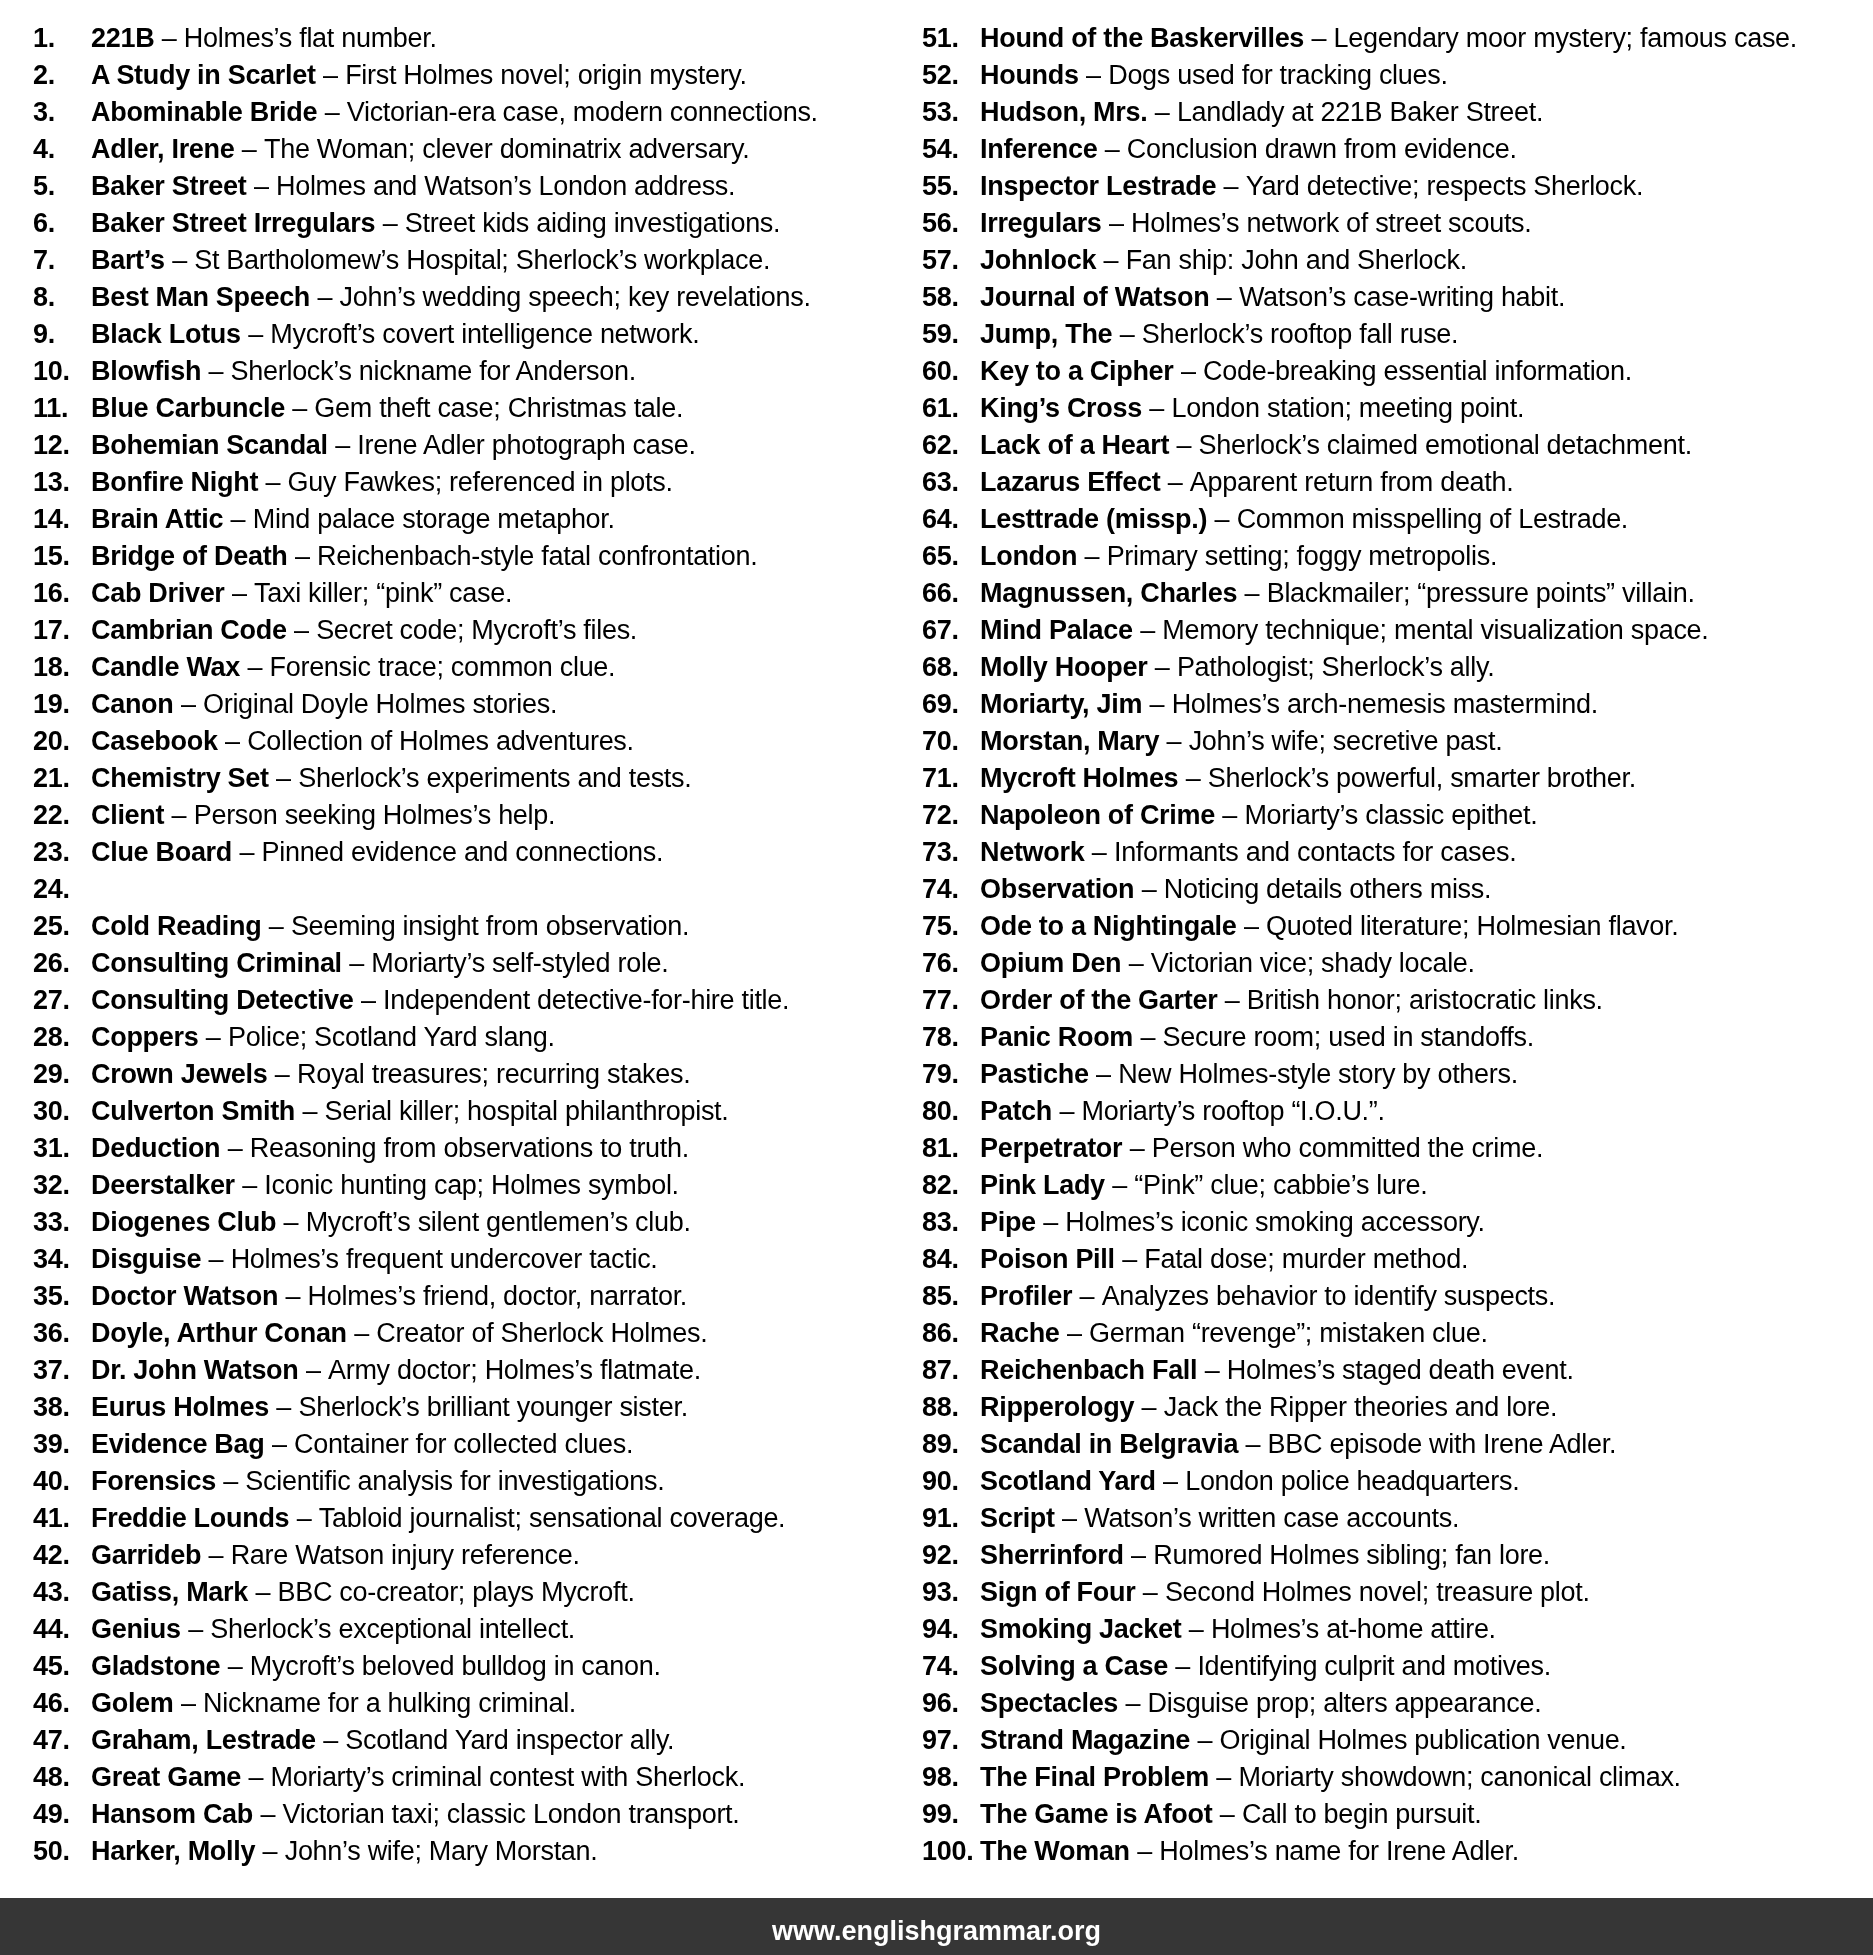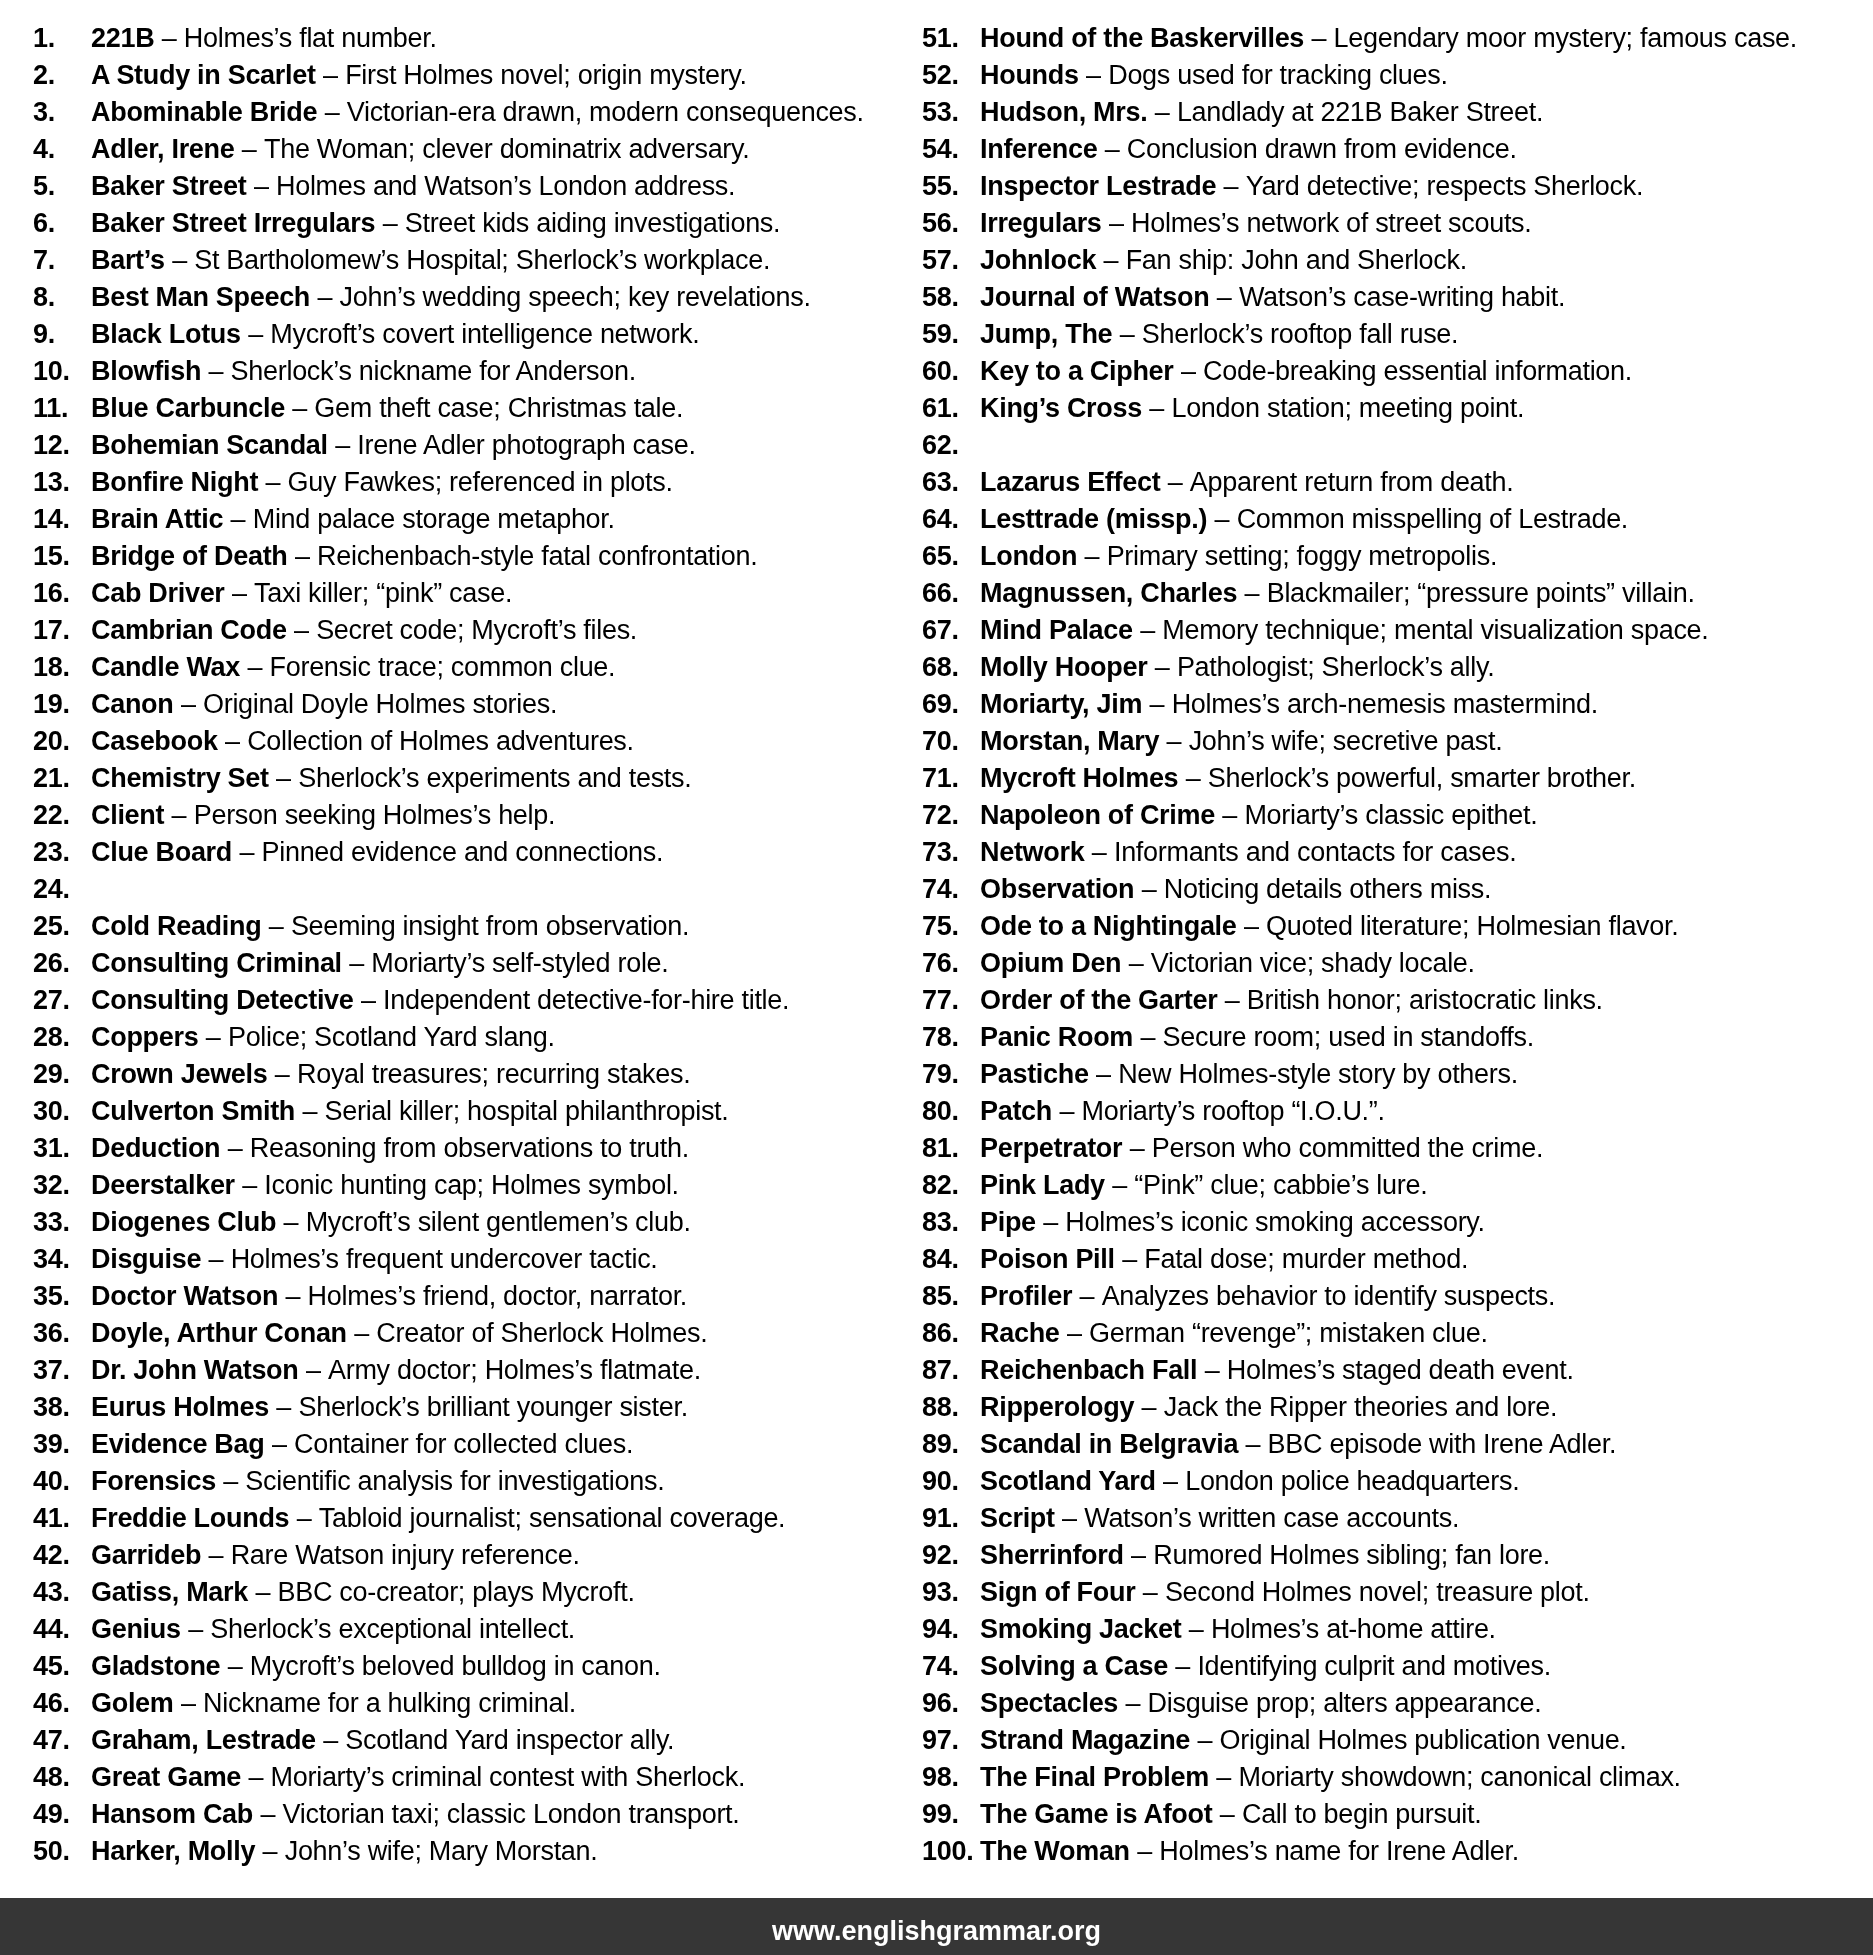--- a/index.html
+++ b/index.html
@@ -65,21 +65,21 @@
     <span class="text"><span class="term">221B</span><span class="sep">–</span><span class="def">Holmes’s flat number.</span></span>
   </div>
 
   <div class="entry">
     <span class="num">2.</span>
     <span class="text"><span class="term">A Study in Scarlet</span><span class="sep">–</span><span class="def">First Holmes novel; origin mystery.</span></span>
   </div>
 
   <div class="entry">
     <span class="num">3.</span>
-    <span class="text"><span class="term">Abominable Bride</span><span class="sep">–</span><span class="def">Victorian-era drawn, modern consequences.</span></span>
+    <span class="text"><span class="term">Abominable Bride</span><span class="sep">–</span><span class="def">Victorian-era case, modern connections.</span></span>
   </div>
 
   <div class="entry">
     <span class="num">4.</span>
     <span class="text"><span class="term">Adler, Irene</span><span class="sep">–</span><span class="def">The Woman; clever dominatrix adversary.</span></span>
   </div>
 
   <div class="entry">
     <span class="num">5.</span>
     <span class="text"><span class="term">Baker Street</span><span class="sep">–</span><span class="def">Holmes and Watson’s London address.</span></span>
@@ -360,20 +360,21 @@
     <span class="text"><span class="term">Key to a Cipher</span><span class="sep">–</span><span class="def">Code-breaking essential information.</span></span>
   </div>
 
   <div class="entry">
     <span class="num">61.</span>
     <span class="text"><span class="term">King’s Cross</span><span class="sep">–</span><span class="def">London station; meeting point.</span></span>
   </div>
 
   <div class="entry">
     <span class="num">62.</span>
+    <span class="text"><span class="term">Lack of a Heart</span><span class="sep">–</span><span class="def">Sherlock’s claimed emotional detachment.</span></span>
   </div>
 
   <div class="entry">
     <span class="num">63.</span>
     <span class="text"><span class="term">Lazarus Effect</span><span class="sep">–</span><span class="def">Apparent return from death.</span></span>
   </div>
 
   <div class="entry">
     <span class="num">64.</span>
     <span class="text"><span class="term">Lesttrade (missp.)</span><span class="sep">–</span><span class="def">Common misspelling of Lestrade.</span></span>

